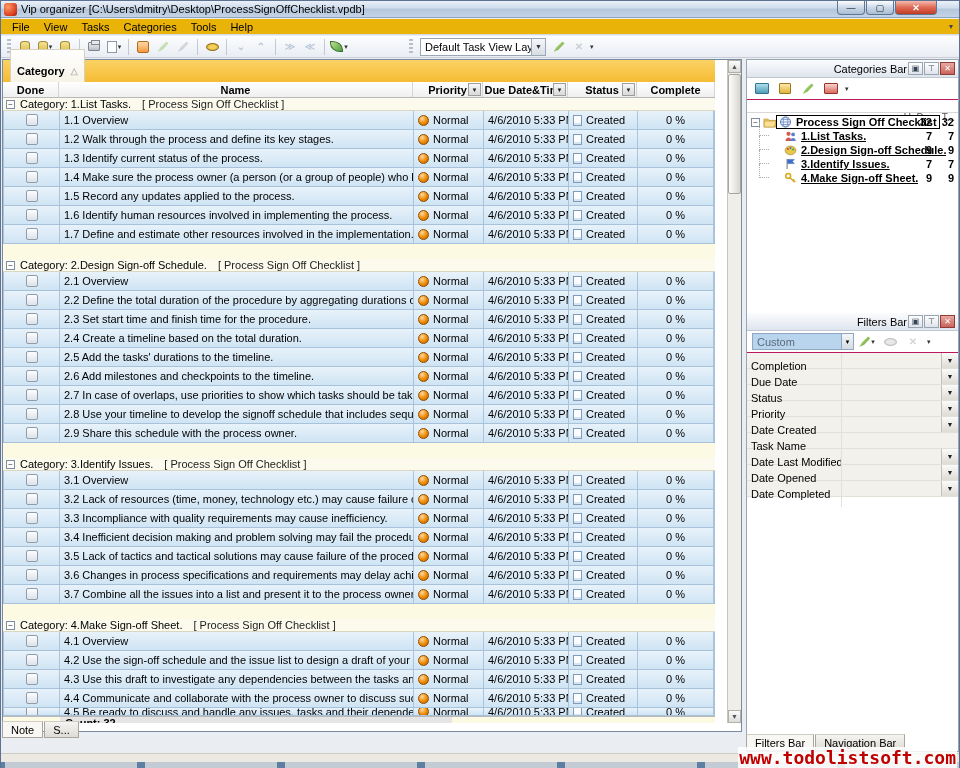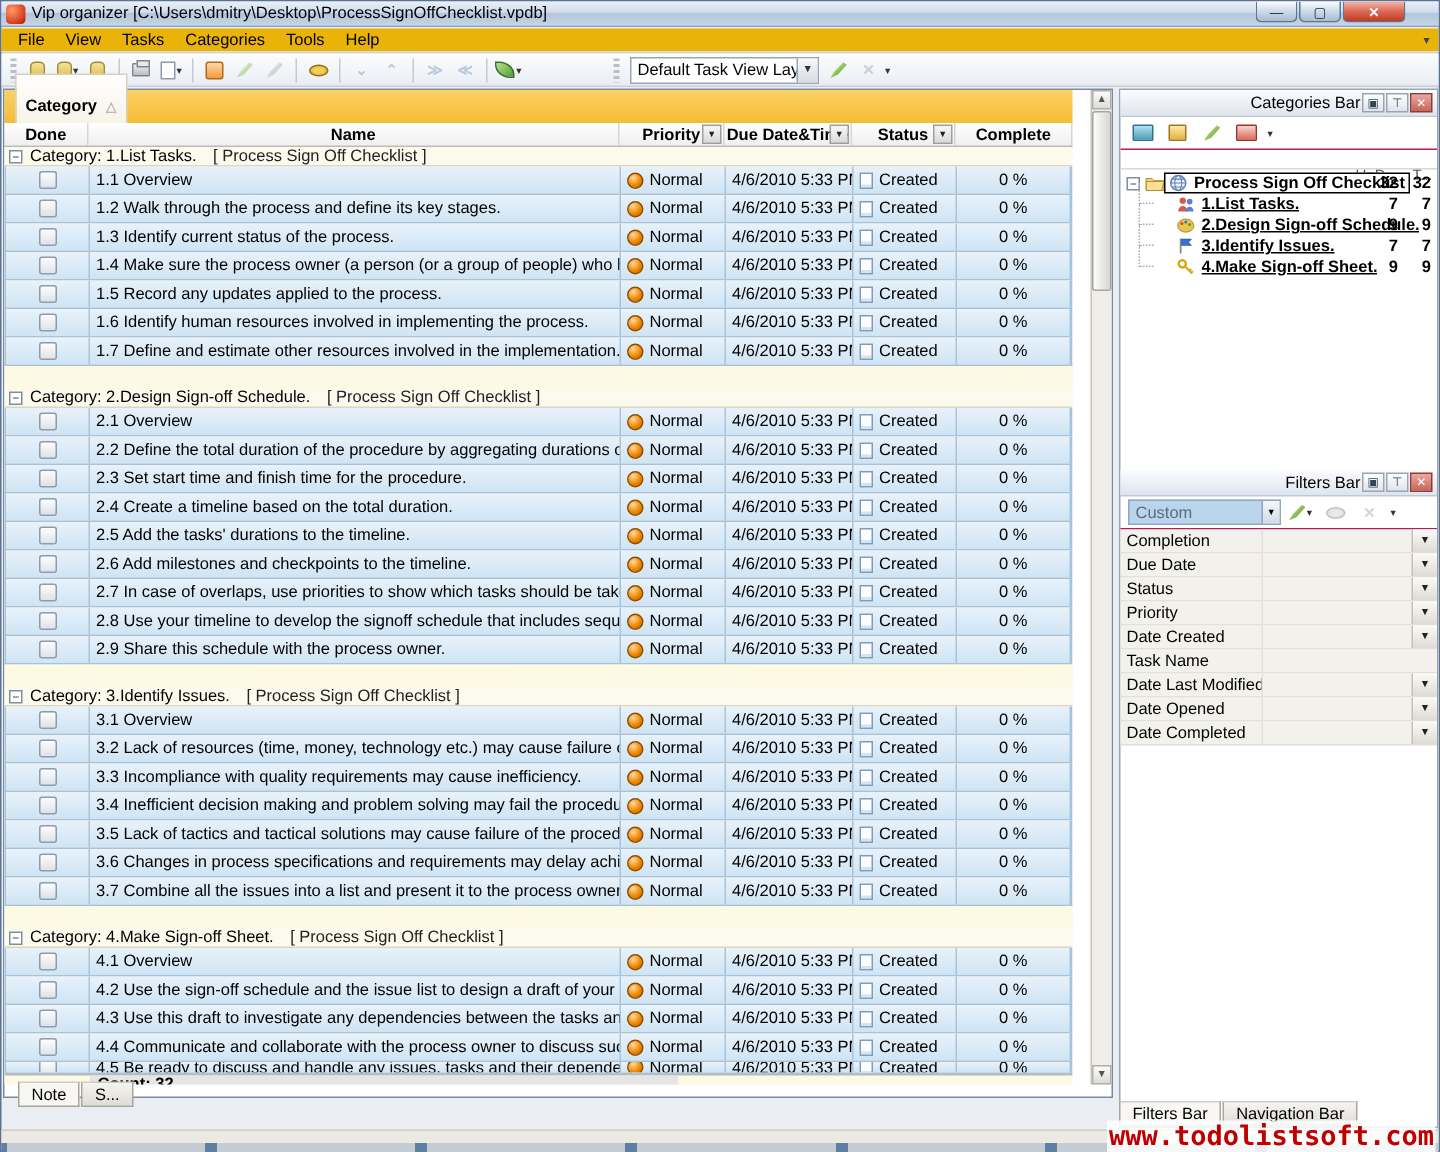--- a/index.html
+++ b/index.html
@@ -102,26 +102,26 @@
   .tree-row.root .root-box { border:1px solid #000; background:#fff; padding:0 2px; display:flex; align-items:center; }
   .tree-icon { width:13px; height:12px; flex:0 0 auto; margin-left:3px; }
   .tree-row.child { padding-left:34px;text-decoration:underline; }
   .tree-branch { position:absolute; left:12px; top:-7px; width:10px; height:14px; border-left:1px dotted #aaa; border-bottom:1px dotted #aaa; }
 
   
   .fcombo { display:flex; height:17px; border:1px solid #8fa8c0; width:102px; background:#b9d5ee; align-items:center; }
   .fcombo-text { flex:1; padding:0 4px; color:#5b6b7c; }
   .fcombo-btn { width:12px; height:100%; border-left:1px solid #8fa8c0; background:linear-gradient(#f4f6f9,#d4dbe4); font-size:6px; display:flex; align-items:center; justify-content:center; }
   .filter-row { height:16px; display:flex; border-bottom:1px solid #e2e0d9; background:#f2f1ec; }
-  .f-label { width:95px; padding:2px 4px; border-right:1px solid #e2e0d9; white-space:nowrap; overflow:hidden; display:flex; align-items:center; }
+  .f-label { width:95px; padding:13px 4px; border-right:1px solid #e2e0d9; white-space:nowrap; overflow:hidden; display:flex; align-items:center; }
   .f-value { flex:1; }
   .f-dd { width:17px; background:linear-gradient(#fafaf8,#dedcd4); border-left:1px solid #c4c1b8; font-size:7px; display:flex; align-items:center; justify-content:center; color:#222; }
 
   
-  #tabs-left { position:absolute; left:1px; top:720px; display:flex; gap:1px;margin-left:10px; }
+  #tabs-left { position:absolute; left:1px; top:720px; display:flex; gap:1px; }
   #tabs-right { position:absolute; left:745px; top:733px; display:flex; gap:1px; }
   .tab { height:17px; background:linear-gradient(#f5f4f1,#dedcd5); border:1px solid #a9a69e; border-top:1px solid #cfcdc6; padding:1px 8px; display:flex; align-items:center; }
   .tab.active { background:#f8f7f4; }
   #statusstrip { position:absolute; left:0; top:752px; width:100%; height:9px; background:#ece9e2; border-top:1px solid #cfccc4; }
   #taskbar-sliver { position:absolute; left:0; top:761px; width:100%; height:7px;
     background:repeating-linear-gradient(90deg,#5f7fa2 0 4px,#c3cbd4 4px 136px,#5f7fa2 136px 140px); }
   #watermark { position:absolute; right:2px; top:746px; font-family:"DejaVu Sans Mono", monospace; font-weight:bold; font-size:18px; color:#c00000; letter-spacing:0px; background:rgba(255,255,255,.85); padding:0 1px; }
 </style>
 </head>
 <body>

